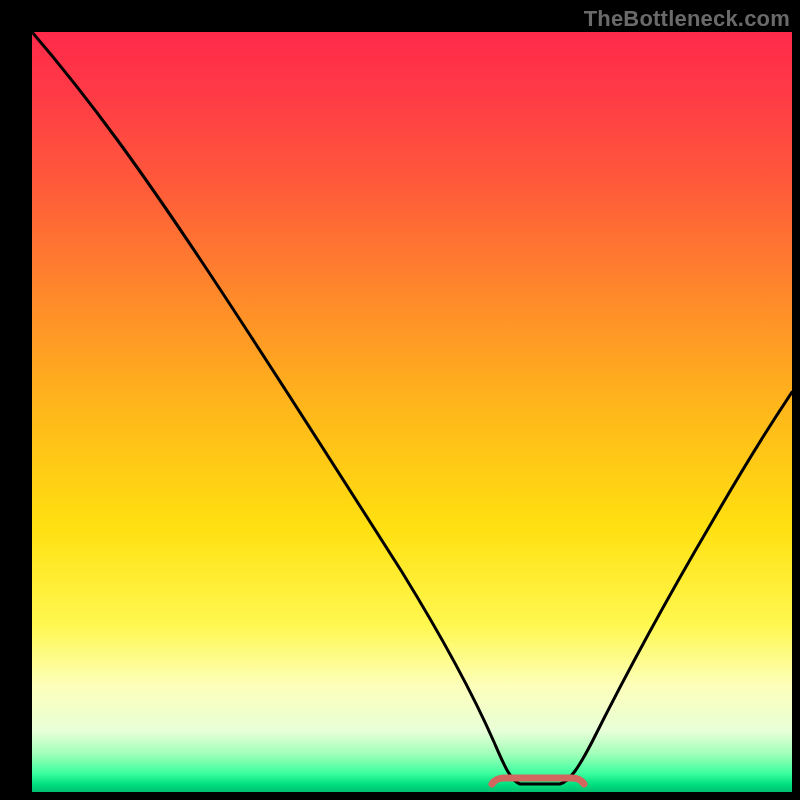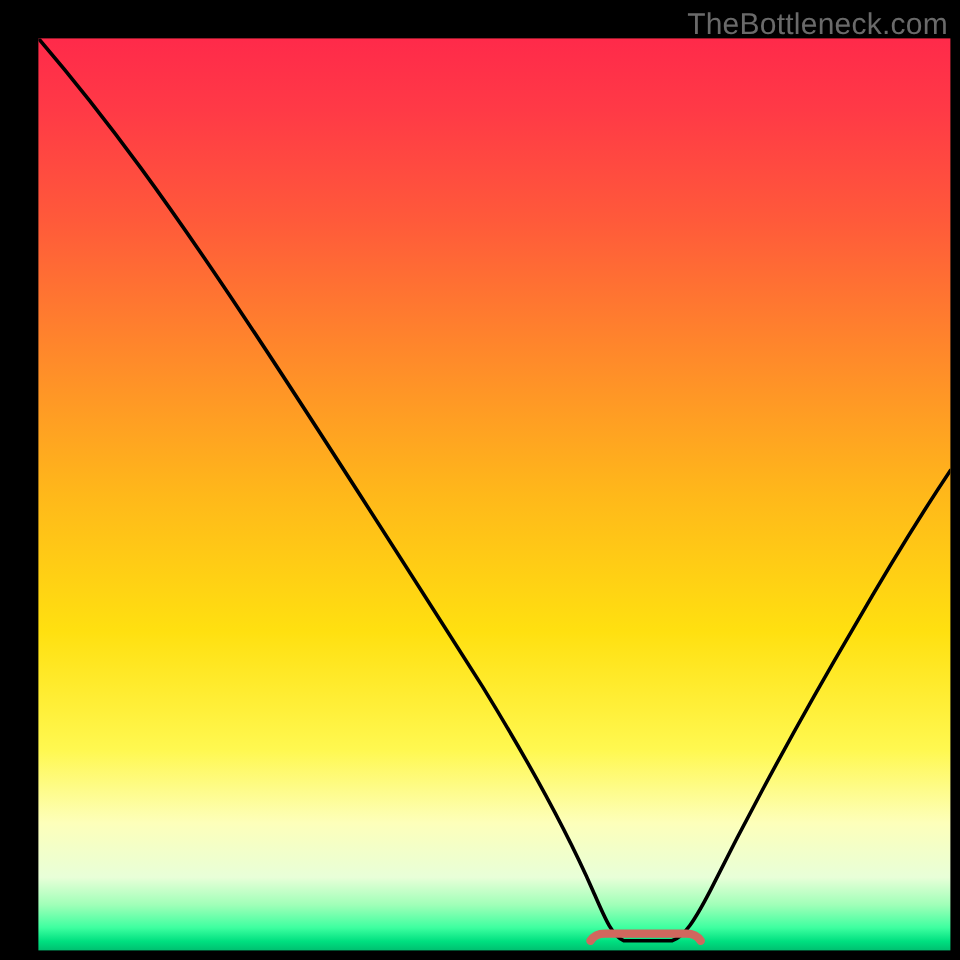--- a/index.html
+++ b/index.html
@@ -43,22 +43,22 @@
       #3effa0 97.5%,
       #00e080 99%,
       #00c070 100%
     );
   }
   .watermark {
     position: absolute;
     top: 6px;
     right: 10px;
     color: #6a6a6a;
-    font-size: 25px;
-    font-weight: 400;
+    font-size: 22px;
+    font-weight: 700;
     letter-spacing: 0.2px;
     z-index: 5;
   }
   svg.curve {
     position: absolute;
     inset: 0;
     z-index: 3;
   }
   .valley-mark {
     position: absolute;

